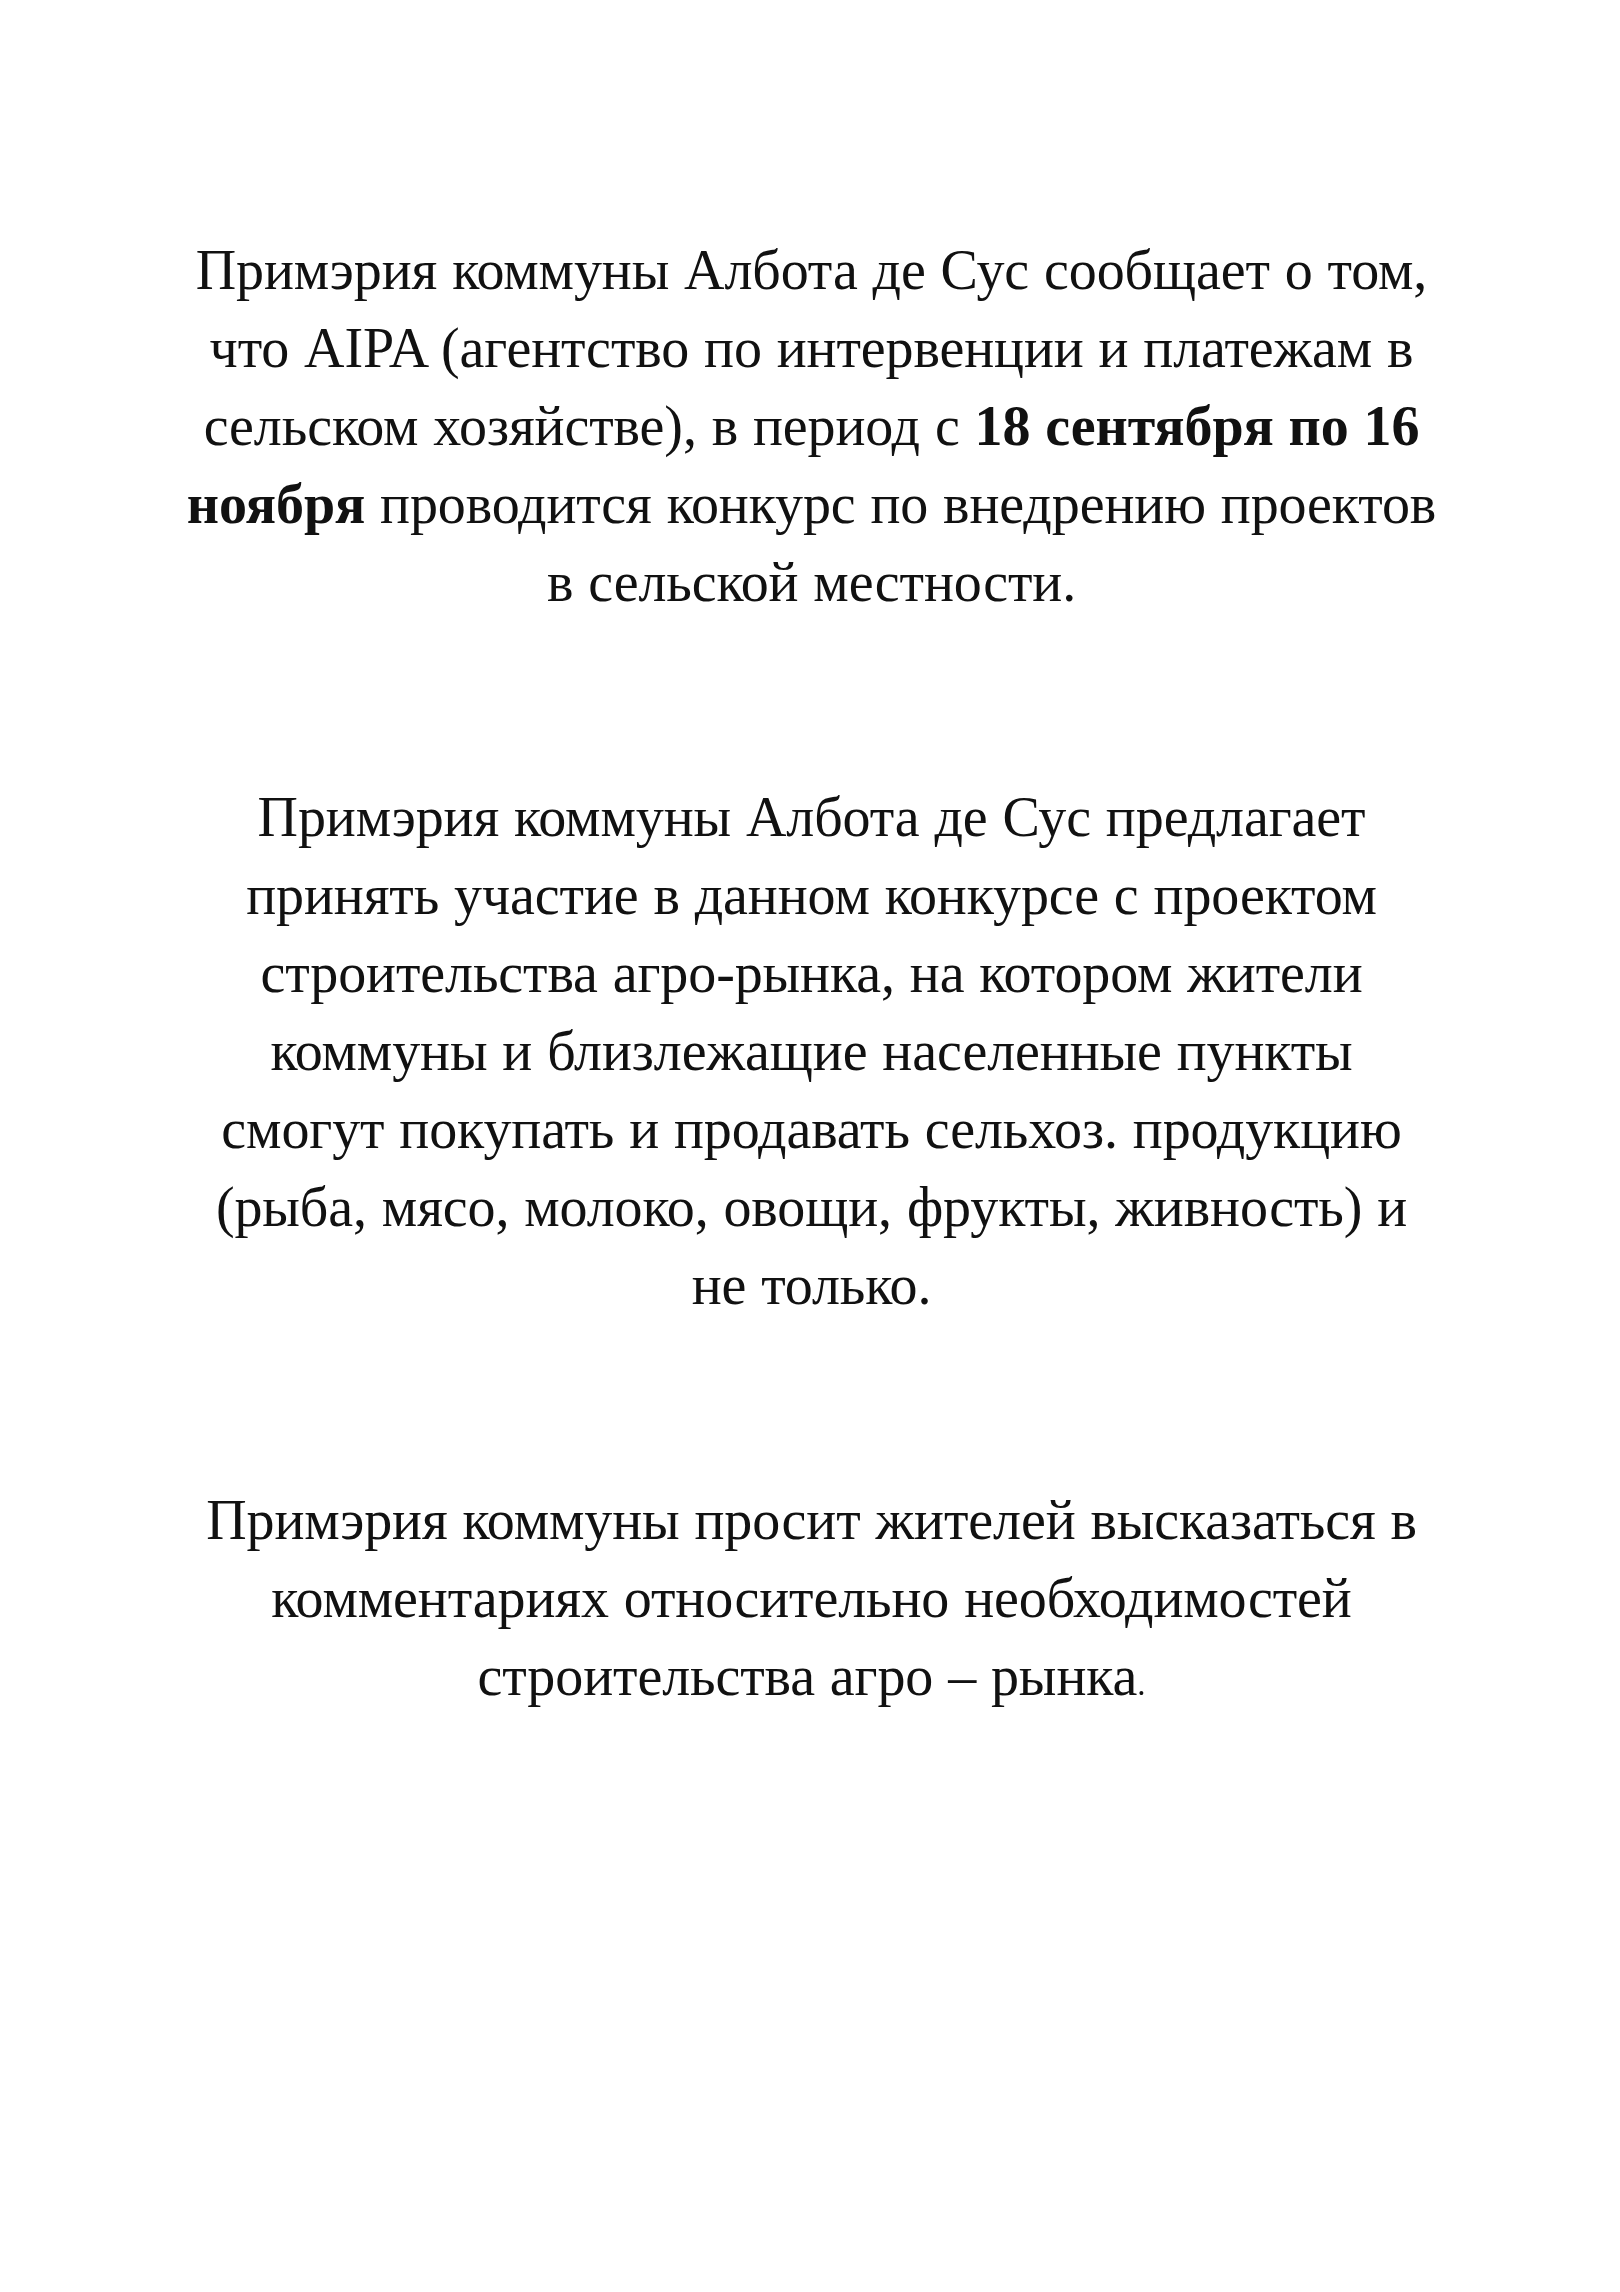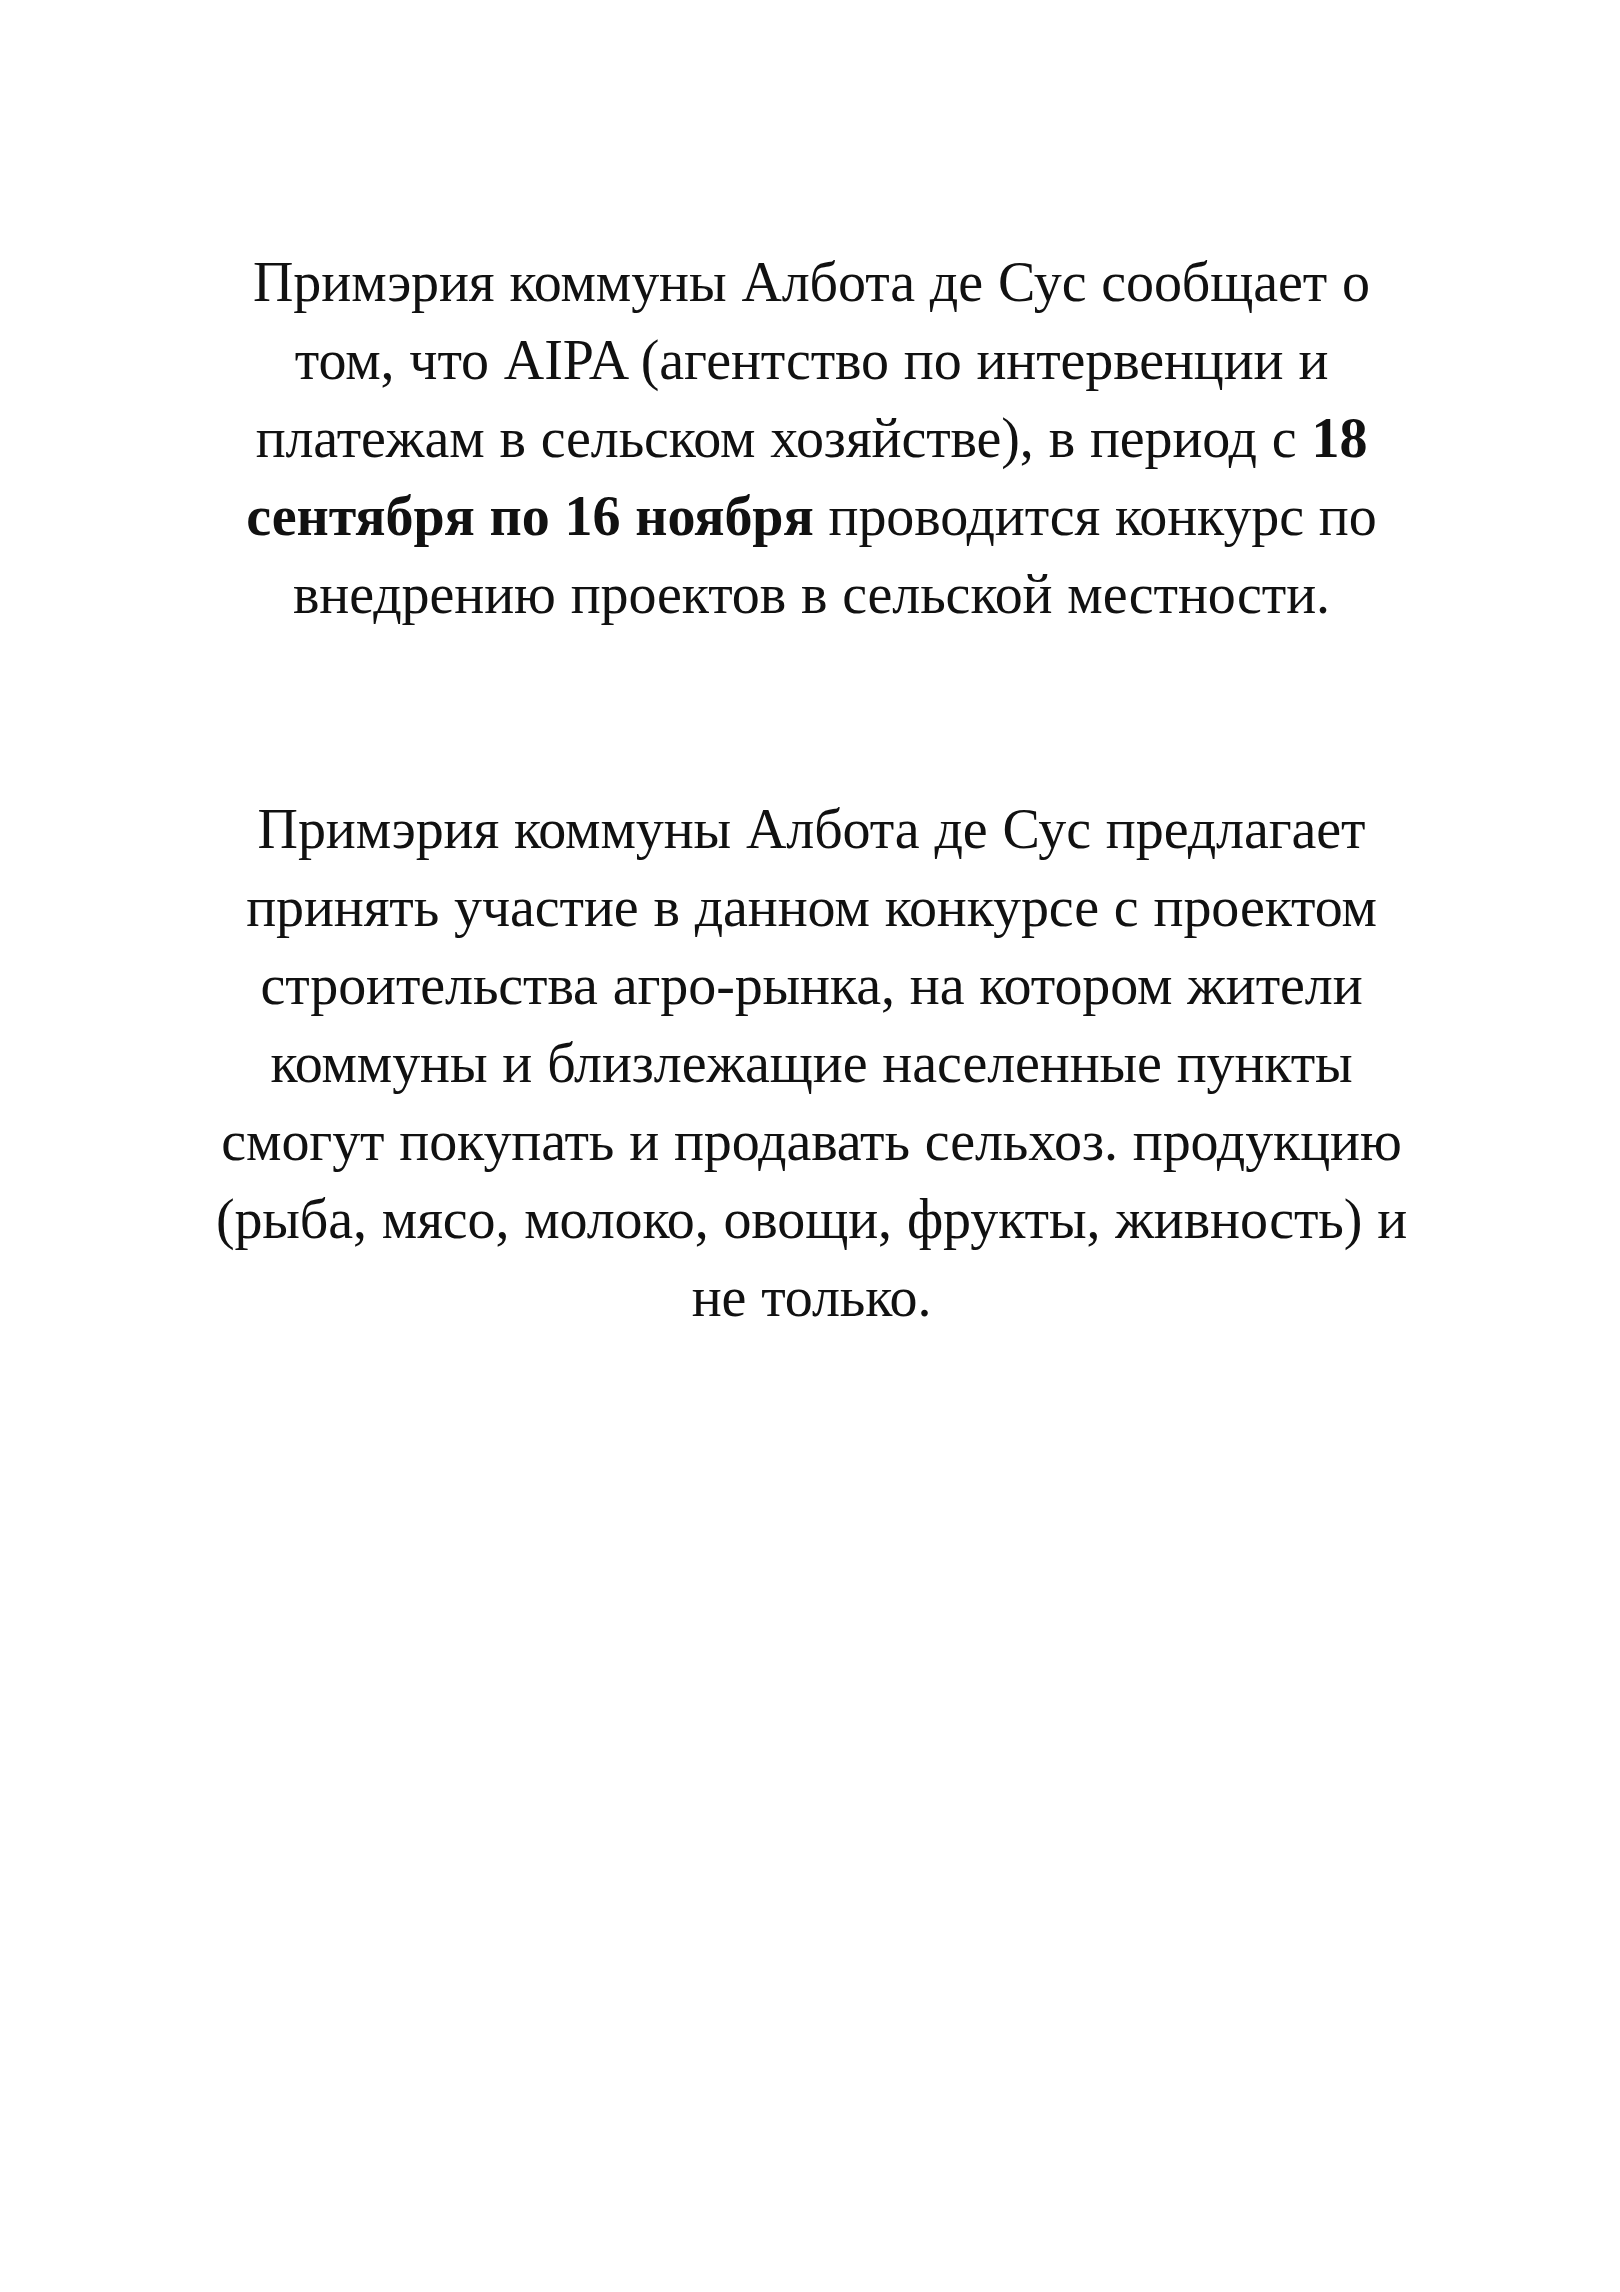--- a/index.html
+++ b/index.html
@@ -30,21 +30,21 @@
     top: 231px;
     width: 1255px;
   }
 
   .para {
     text-align: center;
     font-size: 56px;
     line-height: 78px;
     letter-spacing: -0.1px;
     word-spacing: 1px;
-    margin: 12px;
+    margin: 0;
     padding: 0;
     color: #111111;
   }
 
   .para + .para {
     margin-top: 157px;
     font-family: Liberation Serif, serif;
   }
 
   .para-3 {
@@ -63,17 +63,18 @@
 <body>
 
 <div class="page">
 
   <div class="doc-body">
 
     <p class="para para-1"><span>Примэрия коммуны Албота де Сус сообщает о том, что AIPA (агентство по интервенции и платежам в сельском хозяйстве), в период с </span><span class="strong">18 сентября по 16 ноября</span><span> проводится конкурс по внедрению проектов в сельской местности.</span></p>
 
     <p class="para para-2"><span>Примэрия коммуны Албота де Сус предлагает принять участие в данном конкурсе с проектом строительства агро-рынка, на котором жители коммуны и близлежащие населенные пункты смогут покупать и продавать сельхоз. продукцию (рыба, мясо, молоко, овощи, фрукты, живность) и не только.</span></p>
 
+    <p class="para para-3"><span>Примэрия коммуны просит жителей высказаться в комментариях относительно необходимостей строительства агро – рынка</span><span class="final-dot">.</span></p>
 
   </div>
 
 </div>
 
 
 </body></html>

